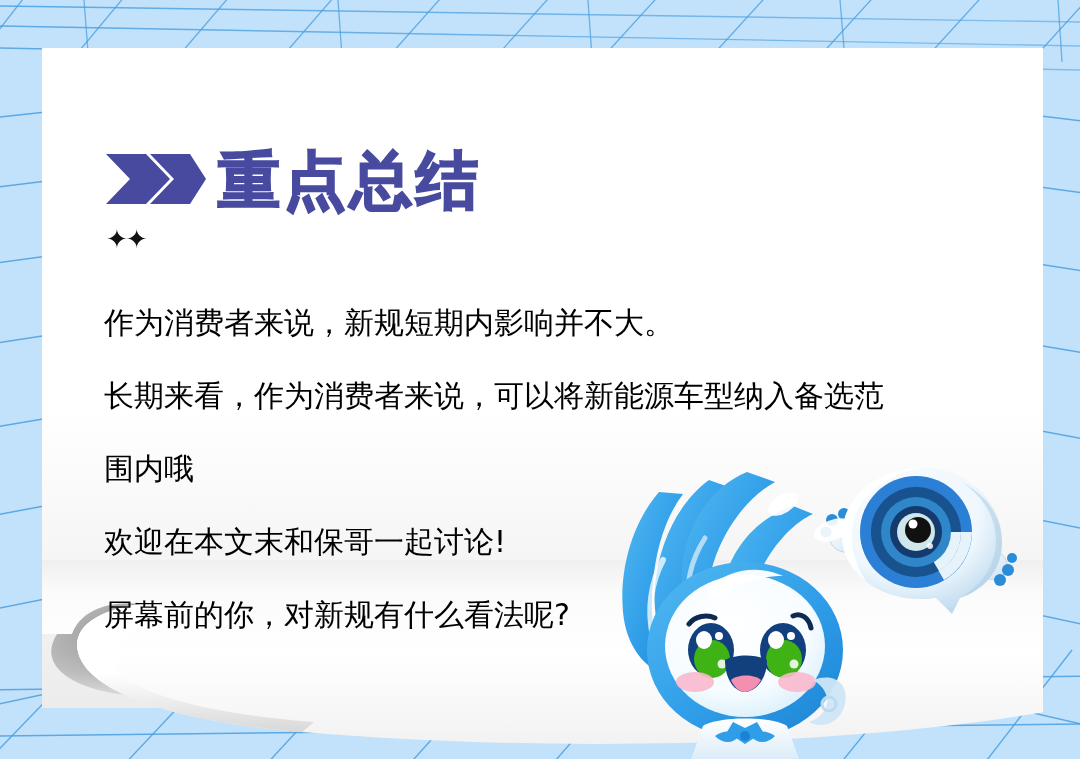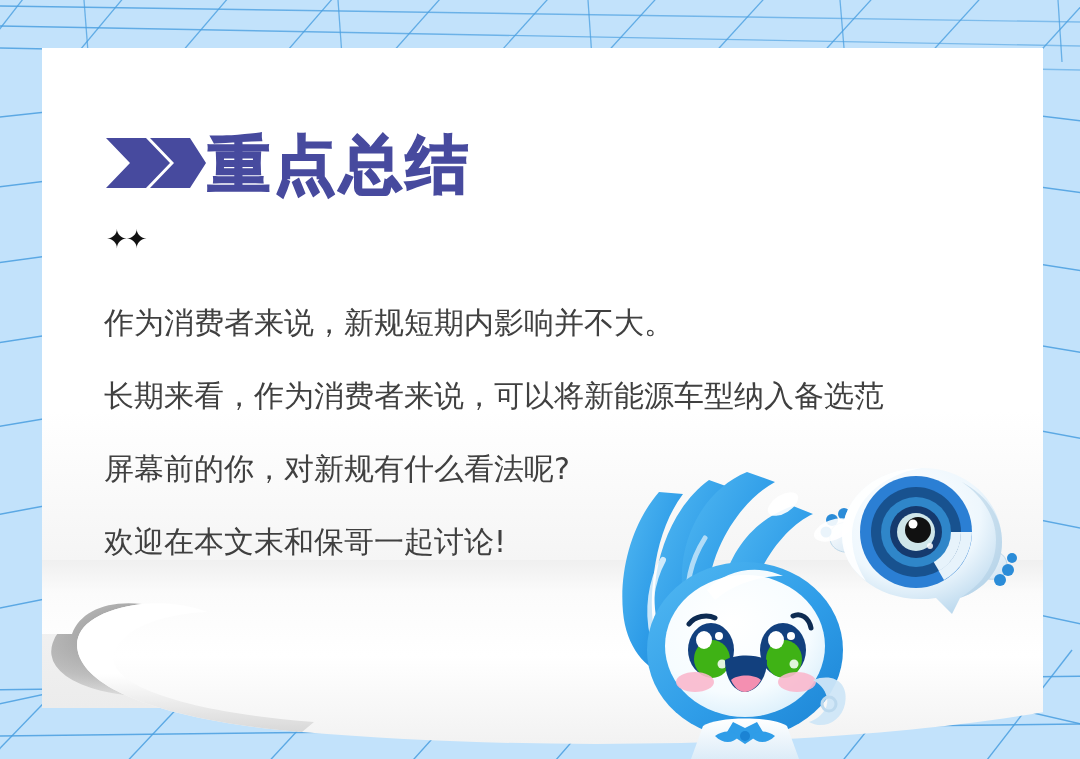--- a/index.html
+++ b/index.html
@@ -30,41 +30,41 @@
     background:radial-gradient(ellipse at 35% 40%, rgba(120,120,120,.85) 0%, rgba(150,150,150,.55) 45%, rgba(180,180,180,0) 72%);
     border-radius:50%;
     transform:rotate(-8deg);
   }
   .curl-paper{
     position:absolute;left:-40px;top:-6px;width:1120px;height:200px;
   }
 
   
   .title-row{
-    position:absolute;left:104px;top:132px;display:flex;align-items:center;
+    position:absolute;left:104px;top:148px;display:flex;align-items:center;gap:10px;
   }
   .chev{display:block;}
   .title-text{
     font-size:62px;line-height:1;font-weight:900;letter-spacing:4px;
     color:#474a9e;
     font-family:"DejaVu Sans","Liberation Sans",sans-serif;
     -webkit-text-stroke:2px #474a9e;
   }
   .sparkles{
     position:absolute;left:106px;top:226px;
     font-size:26px;line-height:1;color:#121212;letter-spacing:-2px;
     font-family:"DejaVu Sans",sans-serif;
   }
 
   
   .body-text{
     position:absolute;left:104px;top:286px;width:900px;
   }
   .body-line{
-    font-size:30px;line-height:73px;color:#404040;
+    font-size:30px;line-height:73px;color:#000000;
     font-family:"DejaVu Sans","Liberation Sans",sans-serif;
     white-space:nowrap;
   }
 
   
   .mascot{position:absolute;left:597px;top:464px;width:265px;height:295px;}
   .robot{position:absolute;left:812px;top:462px;width:215px;height:170px;}
 </style>
 </head>
 <body>
@@ -186,22 +186,23 @@
       </svg>
     </span>
     <span class="title-text">重点总结</span>
   </div>
 
   <div class="sparkles">✦✦</div>
 
   <div class="body-text">
     <div class="body-line">作为消费者来说，新规短期内影响并不大。</div>
     <div class="body-line">长期来看，作为消费者来说，可以将新能源车型纳入备选范</div>
+    <div class="body-line">围内哦</div>
+    <div class="body-line">欢迎在本文末和保哥一起讨论!</div>
     <div class="body-line">屏幕前的你，对新规有什么看法呢?</div>
-    <div class="body-line">欢迎在本文末和保哥一起讨论!</div>
   </div>
 
   <div class="robot">
     <svg viewBox="0 0 215 170" xmlns="http://www.w3.org/2000/svg" aria-hidden="true">
       <defs>
         <radialGradient id="shell" cx="42%" cy="32%" r="72%">
           <stop offset="0%" stop-color="#ffffff"></stop>
           <stop offset="62%" stop-color="#eef7fd"></stop>
           <stop offset="100%" stop-color="#bcd9ee"></stop>
         </radialGradient>

